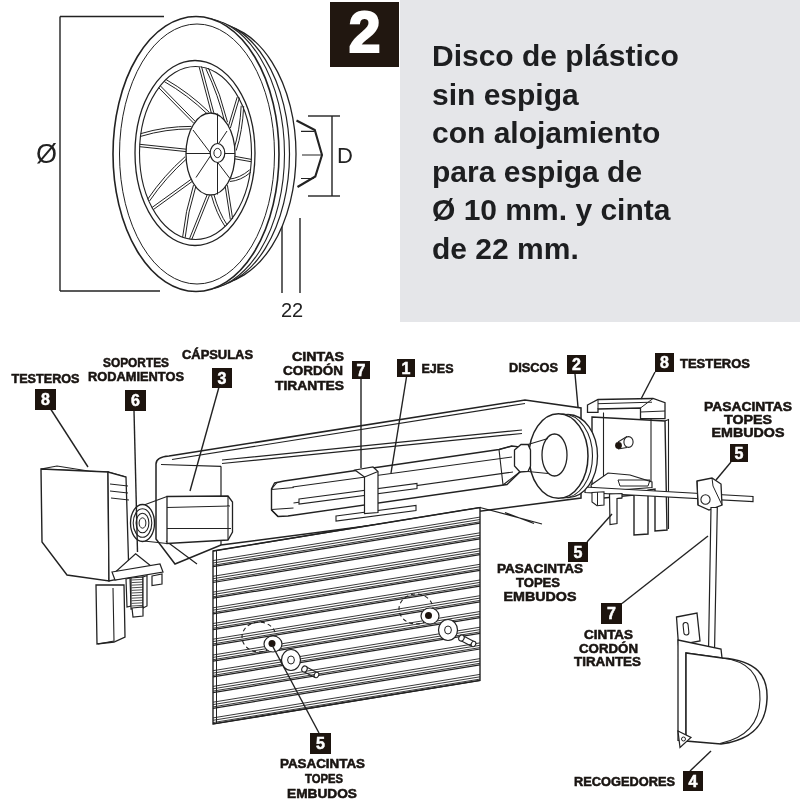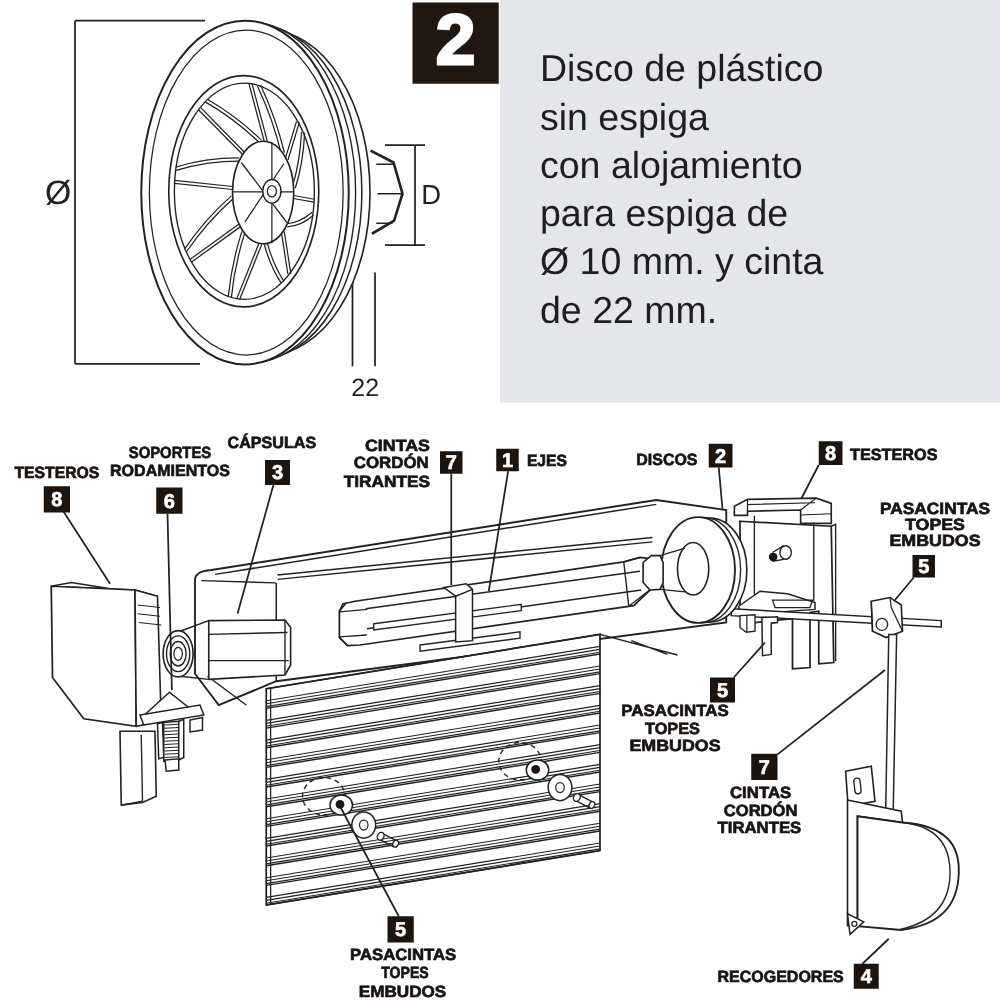--- a/index.html
+++ b/index.html
@@ -1,20 +1,20 @@
 <!DOCTYPE html>
 <html><head><meta charset="utf-8">
 <style>
 html,body{margin:0;padding:0;width:800px;height:800px;background:#fff;overflow:hidden;
 font-family:"Liberation Sans",sans-serif;-webkit-font-smoothing:antialiased;}
 #gray{position:absolute;left:400px;top:0;width:400px;height:322px;background:#e5e6e9;}
 #b2{position:absolute;left:330px;top:2px;width:69px;height:65px;background:#211710;}
 #b2 span{position:absolute;left:50%;top:50%;transform:translate(-50%,-54%);
 color:#fff;font-size:57px;font-weight:bold;-webkit-text-stroke:2.2px #fff;}
-#txt{position:absolute;left:432px;top:37px;font-size:30px;line-height:38.6px;color:#1d1e20;}
+#txt{position:absolute;left:432px;top:37px;font-size:30px;line-height:38.6px;color:#1d1e20;font-weight:bold;}
 svg{position:absolute;left:0;top:0;}
 </style></head><body>
 <div id="gray"></div>
 <div id="b2">
     <span>2</span>
   </div>
 <div id="txt">Disco de plástico<br>sin espiga<br>con alojamiento<br>para espiga de<br>Ø 10 mm. y cinta<br>de 22 mm.</div>
 <svg width="800" height="800" viewBox="0 0 800 800">
 <g fill="none" stroke="#222" stroke-width="1.4">
 

